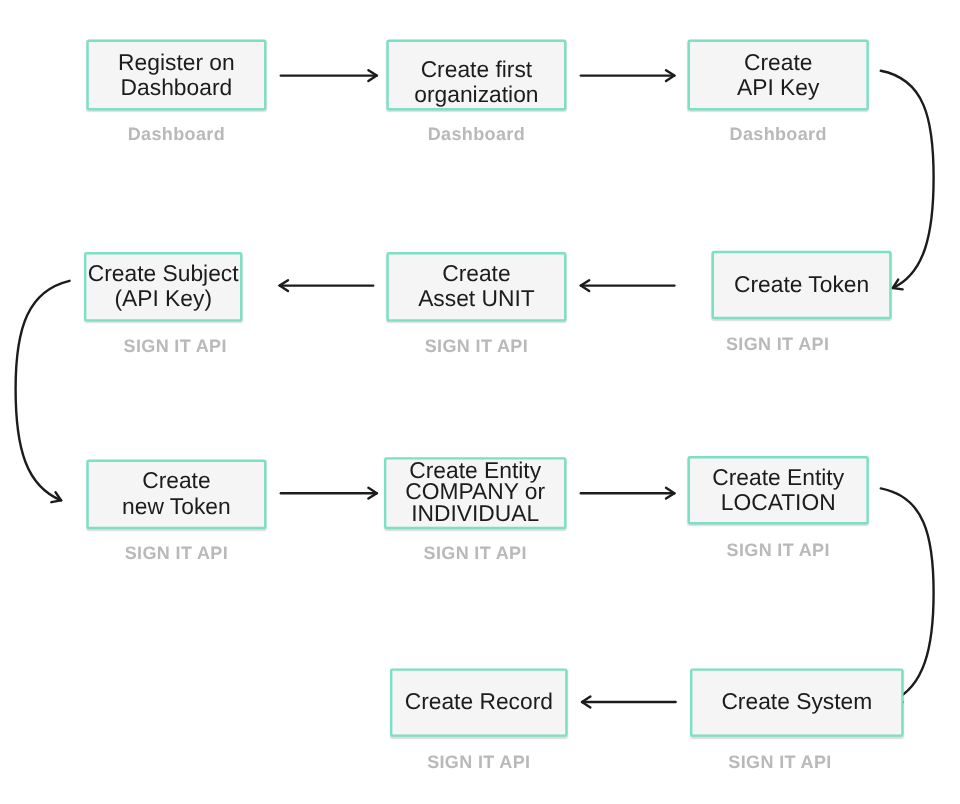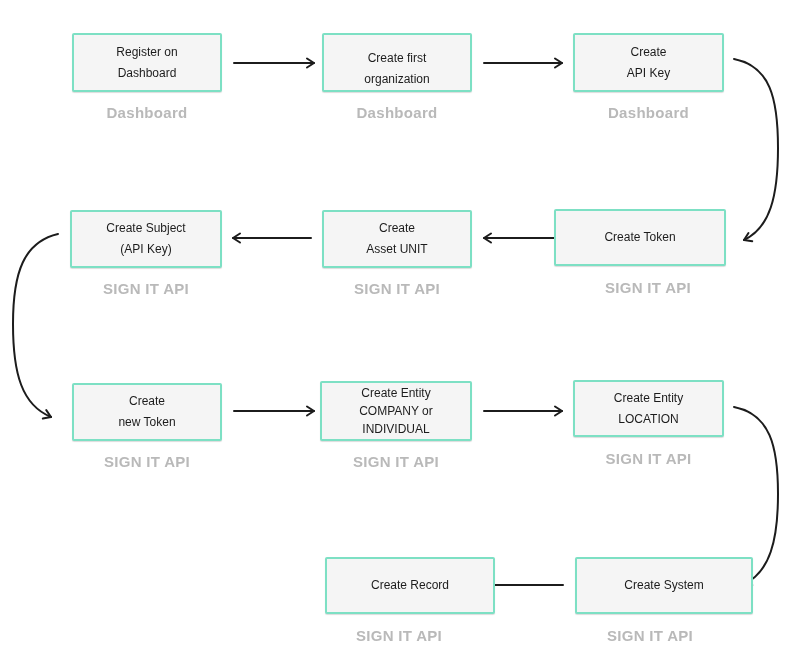--- a/index.html
+++ b/index.html
@@ -25,47 +25,47 @@
     box-sizing: border-box;
     background: #f5f5f5;
     border: 2px solid #7de0c4;
     border-radius: 2px;
     box-shadow: 0 1px 1px rgba(0,0,0,0.14);
     display: flex;
     align-items: center;
     justify-content: center;
   }
   .node-text {
-    font-size: 12px;
+    font-size: 19px;
     line-height: 21px;
     color: #1c1c1c;
     text-align: center;
     white-space: pre-line;
   }
   .node-text.tight { line-height: 18px; }
   .cat {
     position: absolute;
     font-size: 15px;
     font-weight: 600;
     letter-spacing: 0.3px;
     color: #b9b9b9;
     text-align: center;
     white-space: nowrap;
   }
   
   .b0  { left: 72px;  top: 33px;  width: 150px; height: 59px; }
   .b1  { left: 322px; top: 33px;  width: 150px; height: 59px; align-items: flex-end; }
   .b2  { left: 573px; top: 33px;  width: 151px; height: 59px; }
-  .b3  { left: 70px;  top: 210px; width: 152px; height: 58px; }
+  .b3  { left: 70px;  top: 210px; width: 132px; height: 58px; }
   .b4  { left: 322px; top: 210px; width: 150px; height: 58px; }
-  .b5  { left: 554px; top: 209px; width: 172px; height: 57px; }
+  .b5  { left: 593px; top: 209px; width: 150px; height: 57px; }
   .b6  { left: 72px;  top: 383px; width: 150px; height: 58px; }
   .b7  { left: 320px; top: 381px; width: 152px; height: 60px; }
   .b8  { left: 573px; top: 380px; width: 151px; height: 57px; }
-  .b9  { left: 325px; top: 557px; width: 170px; height: 57px; }
+  .b9  { left: 325px; top: 557px; width: 148px; height: 57px; }
   .b10 { left: 575px; top: 557px; width: 178px; height: 57px; }
   
   .c0  { left: 72px;  top: 104px; width: 150px; }
   .c1  { left: 322px; top: 104px; width: 150px; }
   .c2  { left: 573px; top: 104px; width: 151px; }
   .c3  { left: 70px;  top: 280px; width: 152px; }
   .c4  { left: 322px; top: 280px; width: 150px; }
   .c5  { left: 573px; top: 279px; width: 150px; }
   .c6  { left: 72px;  top: 453px; width: 150px; }
   .c7  { left: 320px; top: 453px; width: 152px; }

